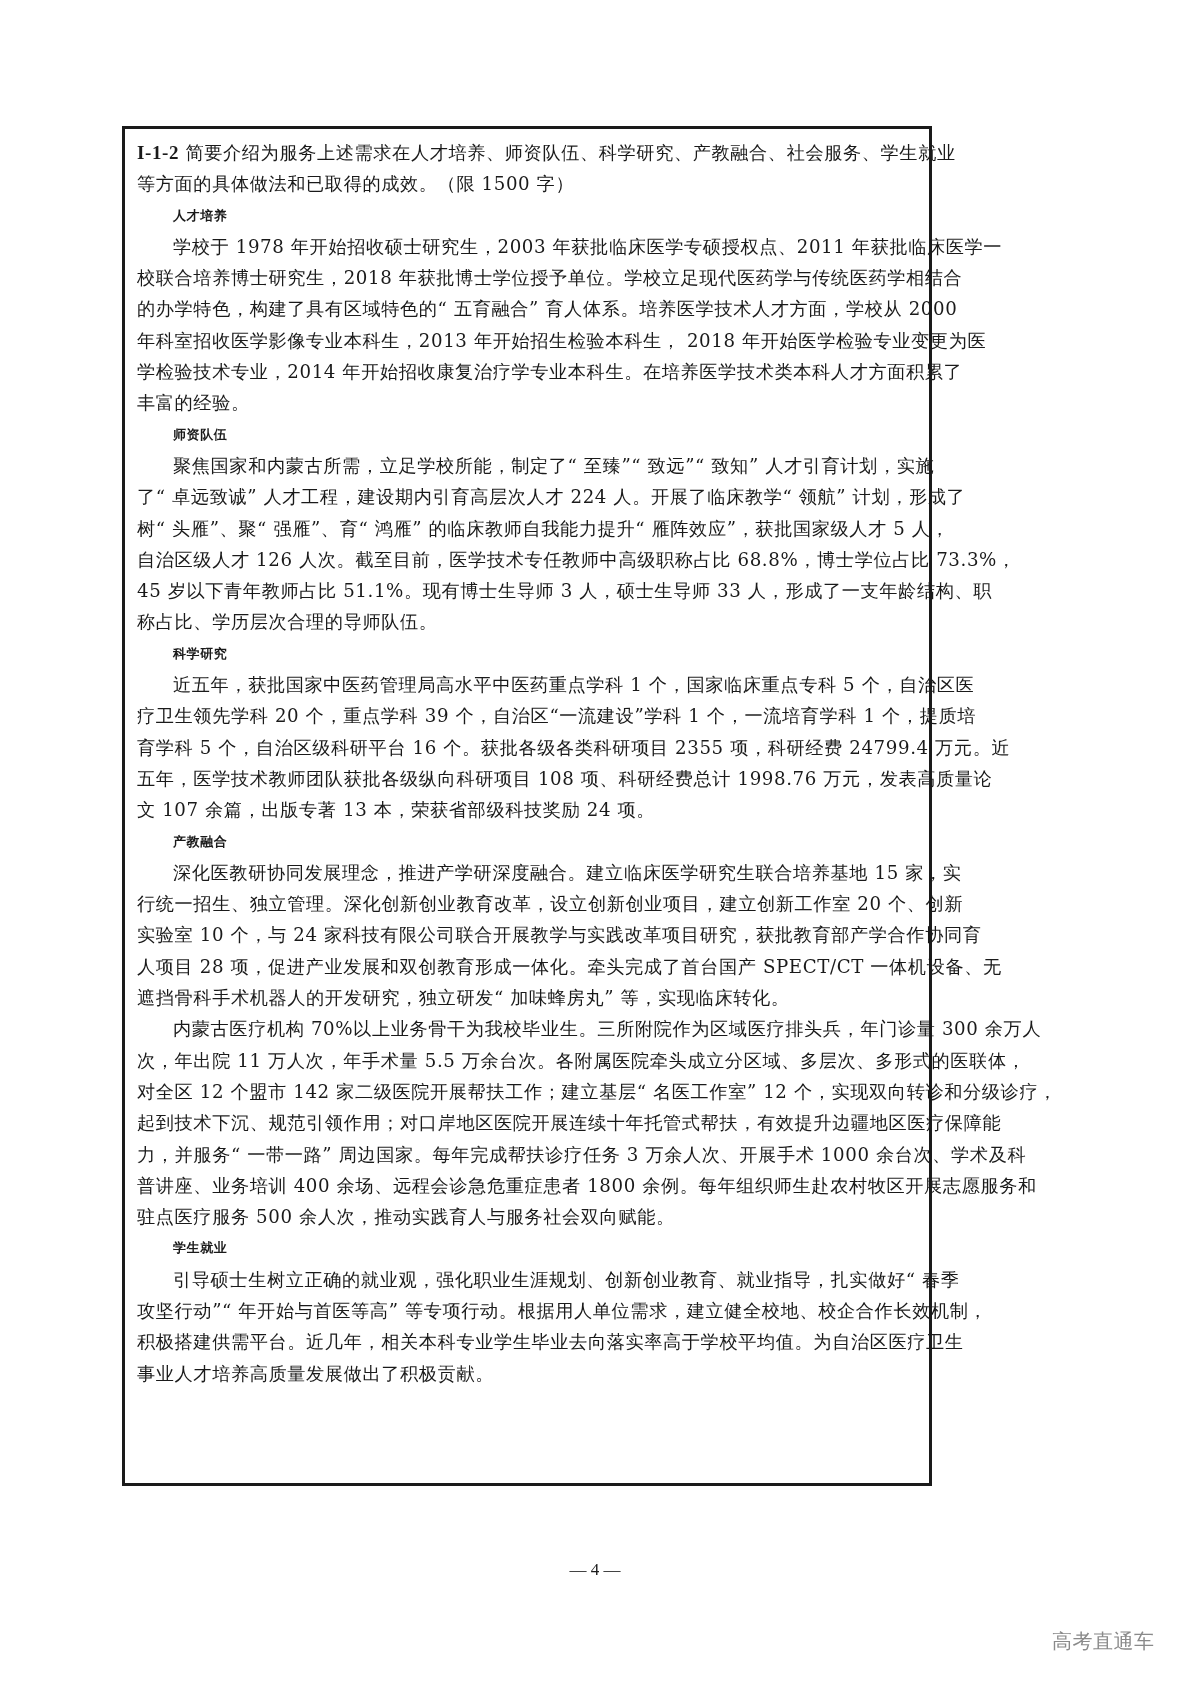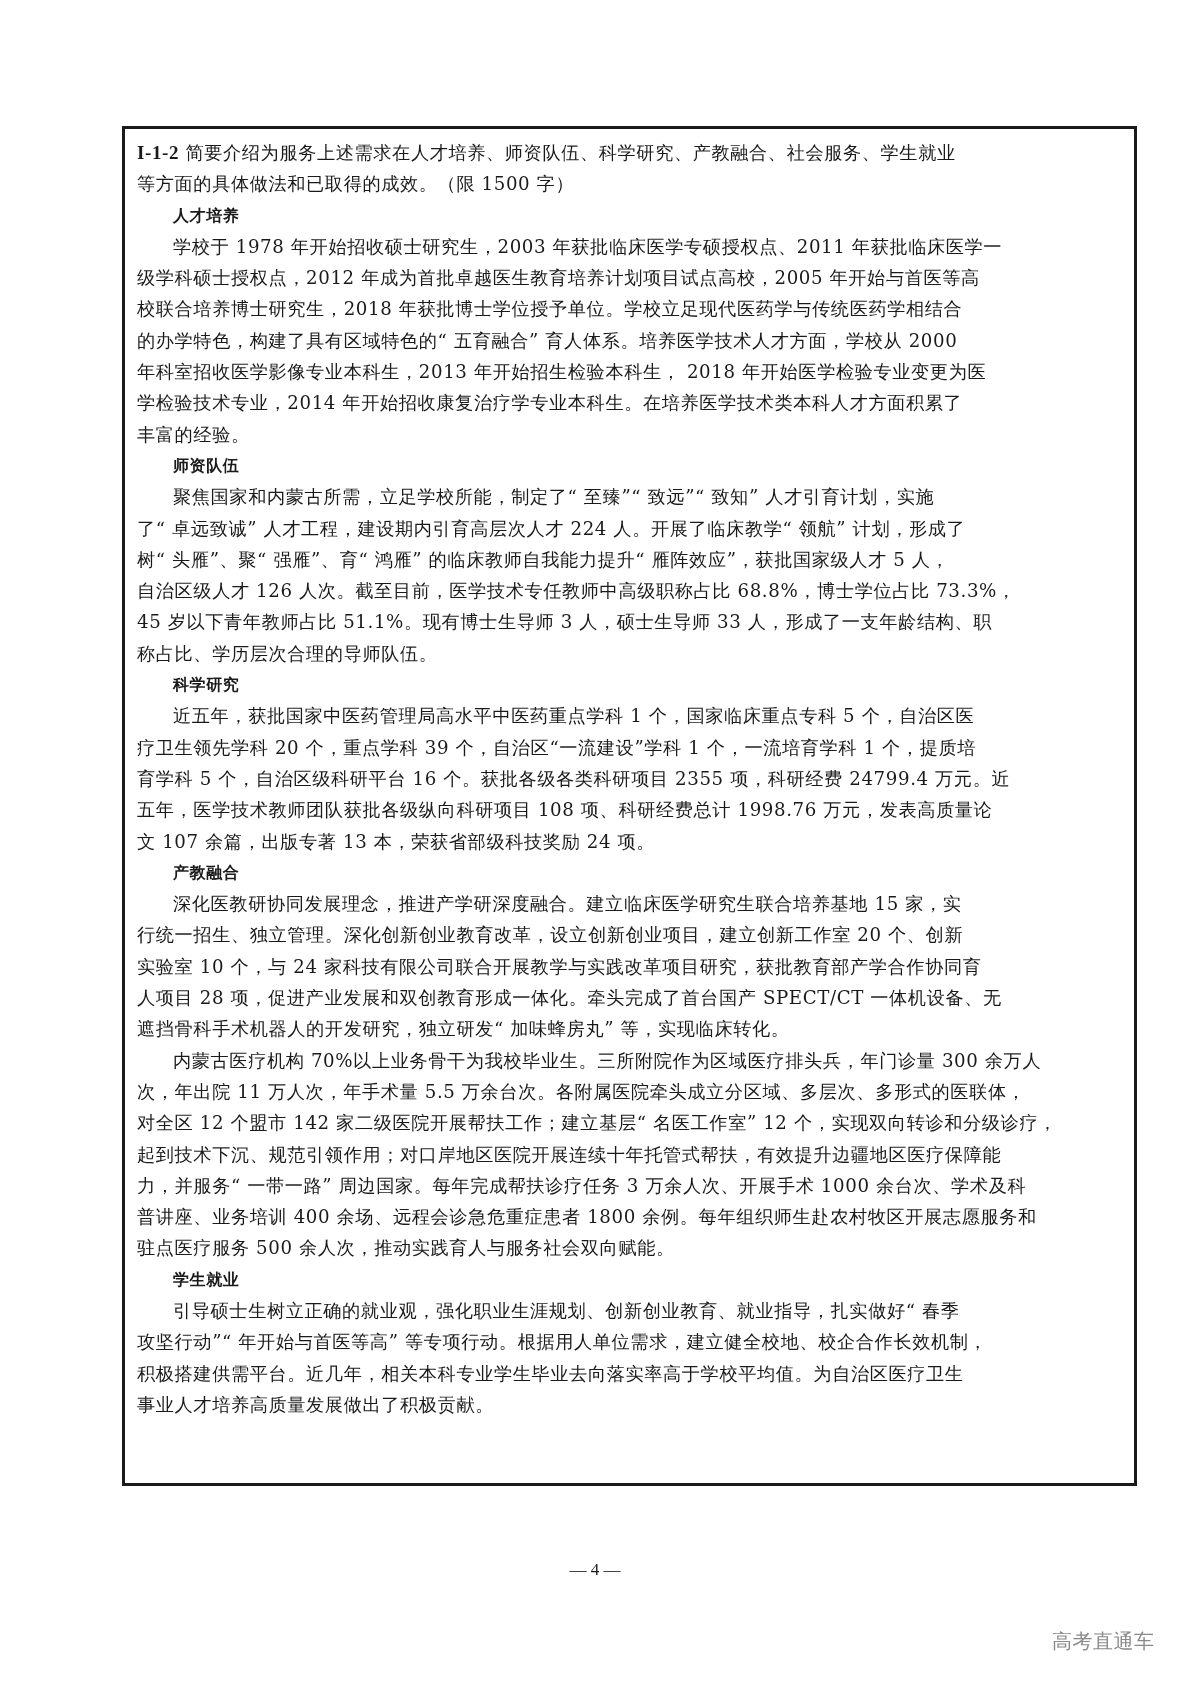--- a/index.html
+++ b/index.html
@@ -1,42 +1,41 @@
 <!DOCTYPE html>
 <html><head>
 <meta charset="utf-8">
 <style>
   html, body { margin: 0; padding: 0; background: #ffffff; }
   body { width: 1190px; height: 1683px; position: relative; overflow: hidden;
          font-family: "DejaVu Serif", "Liberation Serif", serif; color: #1a1a1a; }
-  .frame { position: absolute; left: 122px; top: 126px; width: 1015px; height: 1360px;
+  .frame { position: absolute; left: 122px; top: 126px; width: 810px; height: 1360px;
            border: 3px solid #1a1a1a; box-sizing: border-box; }
   .content { position: absolute; left: 12px; top: 8px; right: 10px; }
   .line { height: 31.3px; line-height: 31.3px; font-size: 18.2px; white-space: nowrap;
           letter-spacing: 0.6px; overflow: visible; }
   .line.indent { padding-left: 36px; }
-  .heading { font-weight: bold; padding-left: 36px; font-size: 16px; }
+  .heading { font-weight: bold; padding-left: 36px; font-size: 13px; }
   .prompt-code { font-weight: bold; font-family: "Liberation Serif", serif; font-size: 19px; }
   .page-number { position: absolute; left: 0; width: 1190px; top: 1560px; text-align: center;
                  font-size: 17px; font-family: "Liberation Serif", serif; }
   .watermark { position: absolute; left: 1052px; top: 1628px; font-size: 20px; color: #8a8a8a;
                font-family: Liberation Serif, serif; letter-spacing: 0.5px; text-align: center; }
 </style>
 </head>
 <body>
 
 <div class="frame">
   <div class="content" id="content">
     <div class="line">
       <span class="prompt-code">I-1-2</span><span> 简要介绍为服务上述需求在人才培养、师资队伍、科学研究、产教融合、社会服务、学生就业</span>
     </div>
     <div class="line">等方面的具体做法和已取得的成效。（限 1500 字）</div>
   <div class="line heading">人才培养</div>
       <div class="line indent">学校于 1978 年开始招收硕士研究生，2003 年获批临床医学专硕授权点、2011 年获批临床医学一</div>
-      <div class="line">级学科硕士授权点，2012 年成为首批卓越医生教育培养计划项目试点高校，2005 年开始与首医等高</div>
       <div class="line">校联合培养博士研究生，2018 年获批博士学位授予单位。学校立足现代医药学与传统医药学相结合</div>
       <div class="line">的办学特色，构建了具有区域特色的“ 五育融合” 育人体系。培养医学技术人才方面，学校从 2000</div>
       <div class="line">年科室招收医学影像专业本科生，2013 年开始招生检验本科生， 2018 年开始医学检验专业变更为医</div>
       <div class="line">学检验技术专业，2014 年开始招收康复治疗学专业本科生。在培养医学技术类本科人才方面积累了</div>
       <div class="line">丰富的经验。</div>
       <div class="line heading">师资队伍</div>
       <div class="line indent">聚焦国家和内蒙古所需，立足学校所能，制定了“ 至臻”“ 致远”“ 致知” 人才引育计划，实施</div>
       <div class="line">了“ 卓远致诚” 人才工程，建设期内引育高层次人才 224 人。开展了临床教学“ 领航” 计划，形成了</div>
       <div class="line">树“ 头雁”、聚“ 强雁”、育“ 鸿雁” 的临床教师自我能力提升“ 雁阵效应”，获批国家级人才 5 人，</div>
       <div class="line">自治区级人才 126 人次。截至目前，医学技术专任教师中高级职称占比 68.8%，博士学位占比 73.3%，</div>

